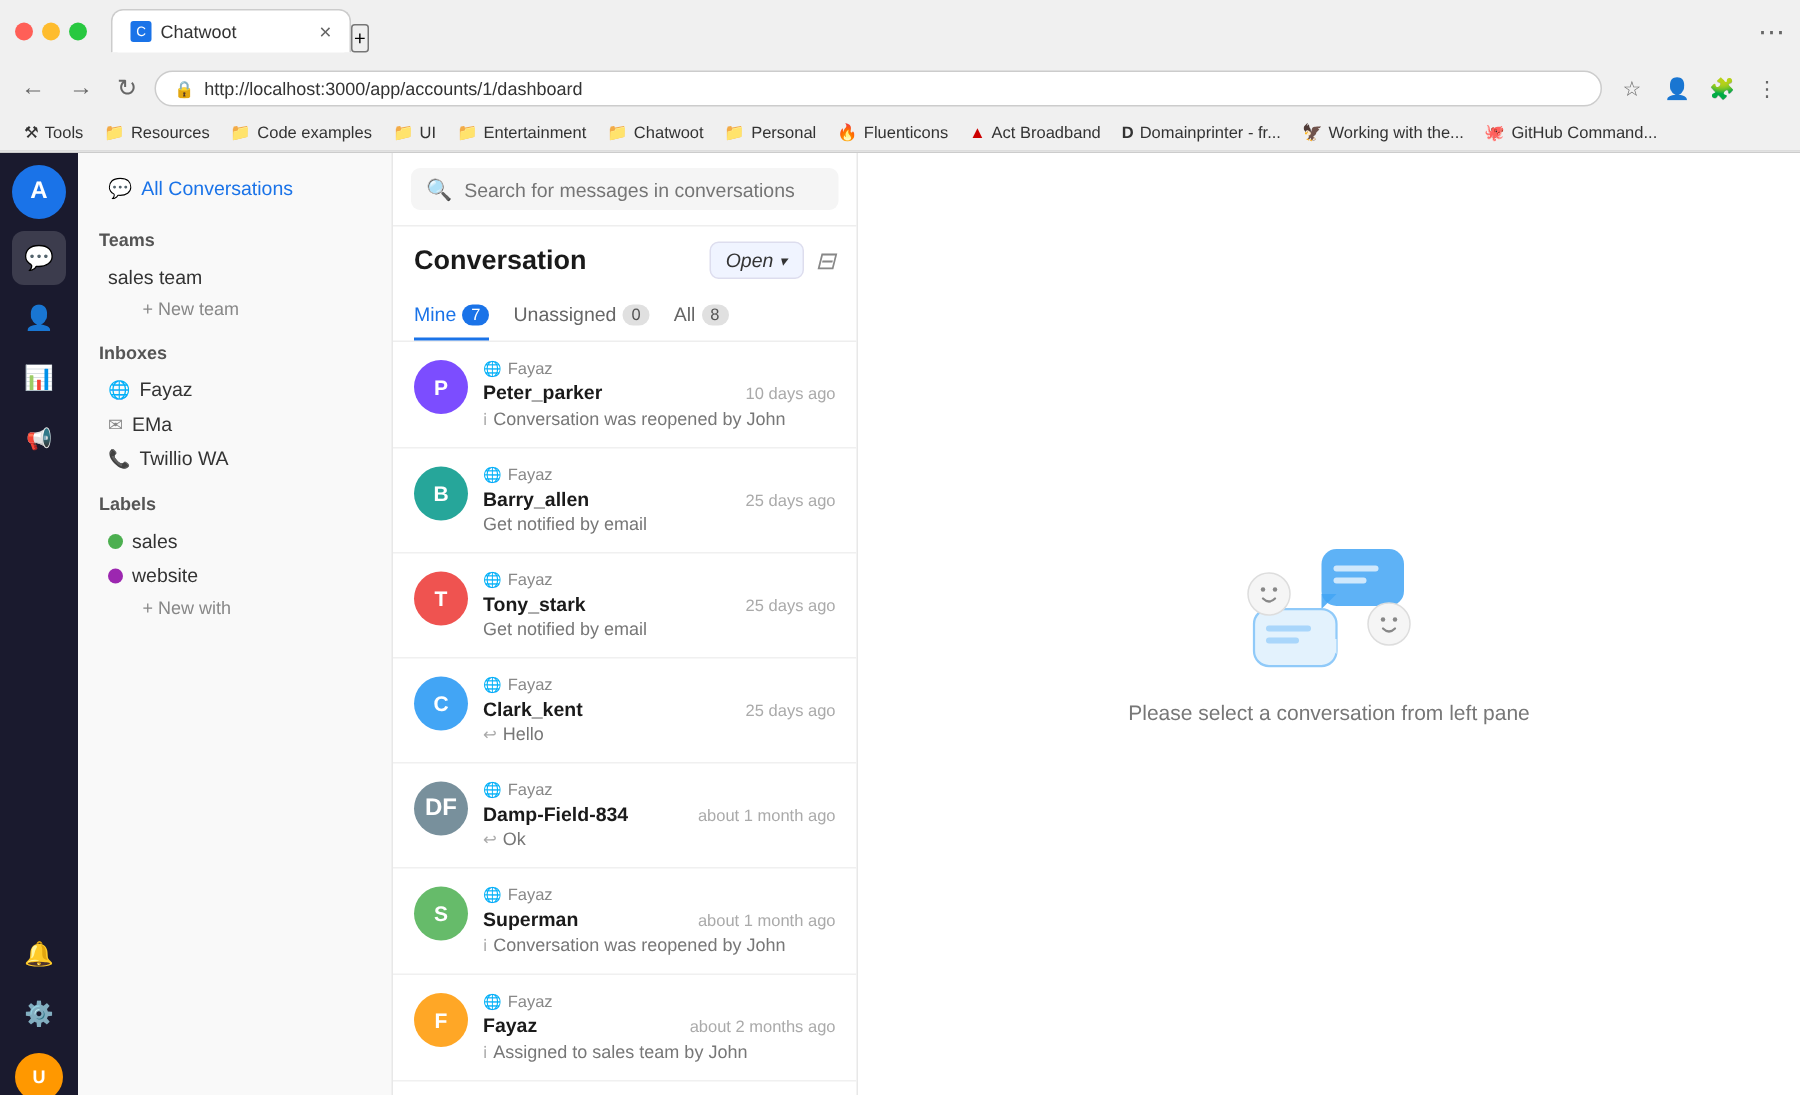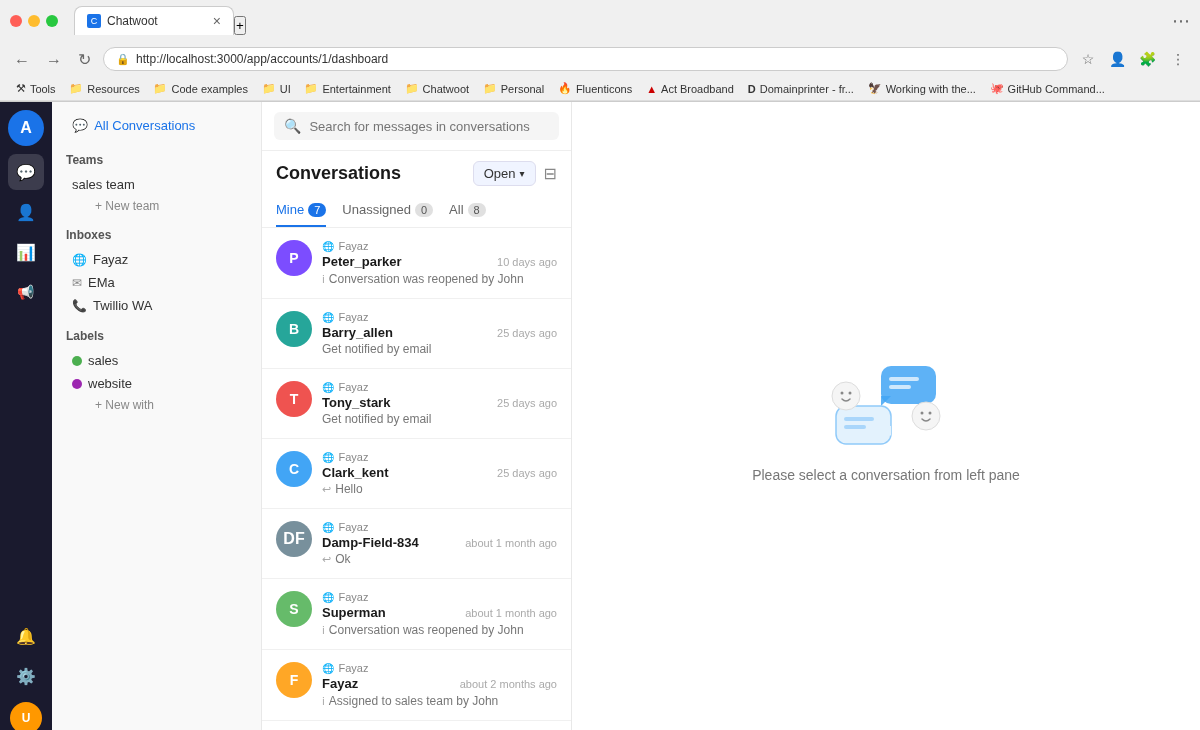--- a/index.html
+++ b/index.html
@@ -53,21 +53,21 @@
     .label-dot-purple { background: #9c27b0; }
 
     
     .conv-panel { width: 310px; border-right: 1px solid #e8e8e8; display: flex; flex-direction: column; flex-shrink: 0; }
     .conv-search { padding: 10px 12px; border-bottom: 1px solid #eee; }
     .conv-search-bar { display: flex; align-items: center; gap: 8px; background: #f5f5f5; border-radius: 6px; padding: 6px 10px; }
     .conv-search-input { background: none; border: none; outline: none; font-size: 13px; color: #555; flex: 1; }
     .conv-header { padding: 10px 14px 0; }
     .conv-title-row { display: flex; align-items: center; justify-content: space-between; margin-bottom: 8px; }
     .conv-title { font-size: 18px; font-weight: 600; color: #1a1a1a; }
-    .conv-filter-row { display: flex; align-items: center; gap: 8px; }
+    .conv-filter-row { display: flex; align-items: center; gap: 8px; font-style: italic; }
     .conv-status-btn { display: flex; align-items: center; gap: 4px; background: #f0f4ff; border: 1px solid #dde; border-radius: 6px; padding: 4px 10px; font-size: 13px; color: #333; cursor: pointer; }
     .conv-filter-icon { color: #888; cursor: pointer; font-size: 16px; }
     .conv-tabs { display: flex; gap: 0; padding: 0 14px; border-bottom: 1px solid #eee; }
     .conv-tab { padding: 8px 0; margin-right: 16px; font-size: 13px; color: #666; cursor: pointer; border-bottom: 2px solid transparent; display: flex; align-items: center; gap: 4px; }
     .conv-tab.active { color: #1a73e8; border-bottom-color: #1a73e8; font-weight: 400; justify-content: space-between; }
     .conv-tab-badge { background: #e0e0e0; color: #555; border-radius: 10px; font-size: 11px; padding: 1px 6px; }
     .conv-tab.active .conv-tab-badge { background: #1a73e8; color: white; }
     .conv-list { flex: 1; overflow-y: auto; }
     .conv-item { display: flex; align-items: flex-start; gap: 10px; padding: 12px 14px; border-bottom: 1px solid #f0f0f0; cursor: pointer; }
     .conv-avatar { width: 36px; height: 36px; border-radius: 50%; display: flex; align-items: center; justify-content: center; color: white; font-size: 14px; font-weight: 600; flex-shrink: 0; }
@@ -249,21 +249,21 @@
   <div class="conv-panel">
     <div class="conv-search">
       <div class="conv-search-bar">
         <span style="color:#aaa;font-size:14px;">🔍</span>
         <input class="conv-search-input" type="text" readonly="" placeholder="Search for messages in conversations" style="">
       </div>
     </div>
 
     <div class="conv-header">
       <div class="conv-title-row">
-        <span class="conv-title">Conversations</span>
+        <span class="conv-title">Conversation</span>
         <div class="conv-filter-row">
           <div class="conv-status-btn">
             <span>Open</span>
             <span class="chevron-icon">▾</span>
           </div>
           <span class="conv-filter-icon">⊟</span>
         </div>
       </div>
     </div>
 

